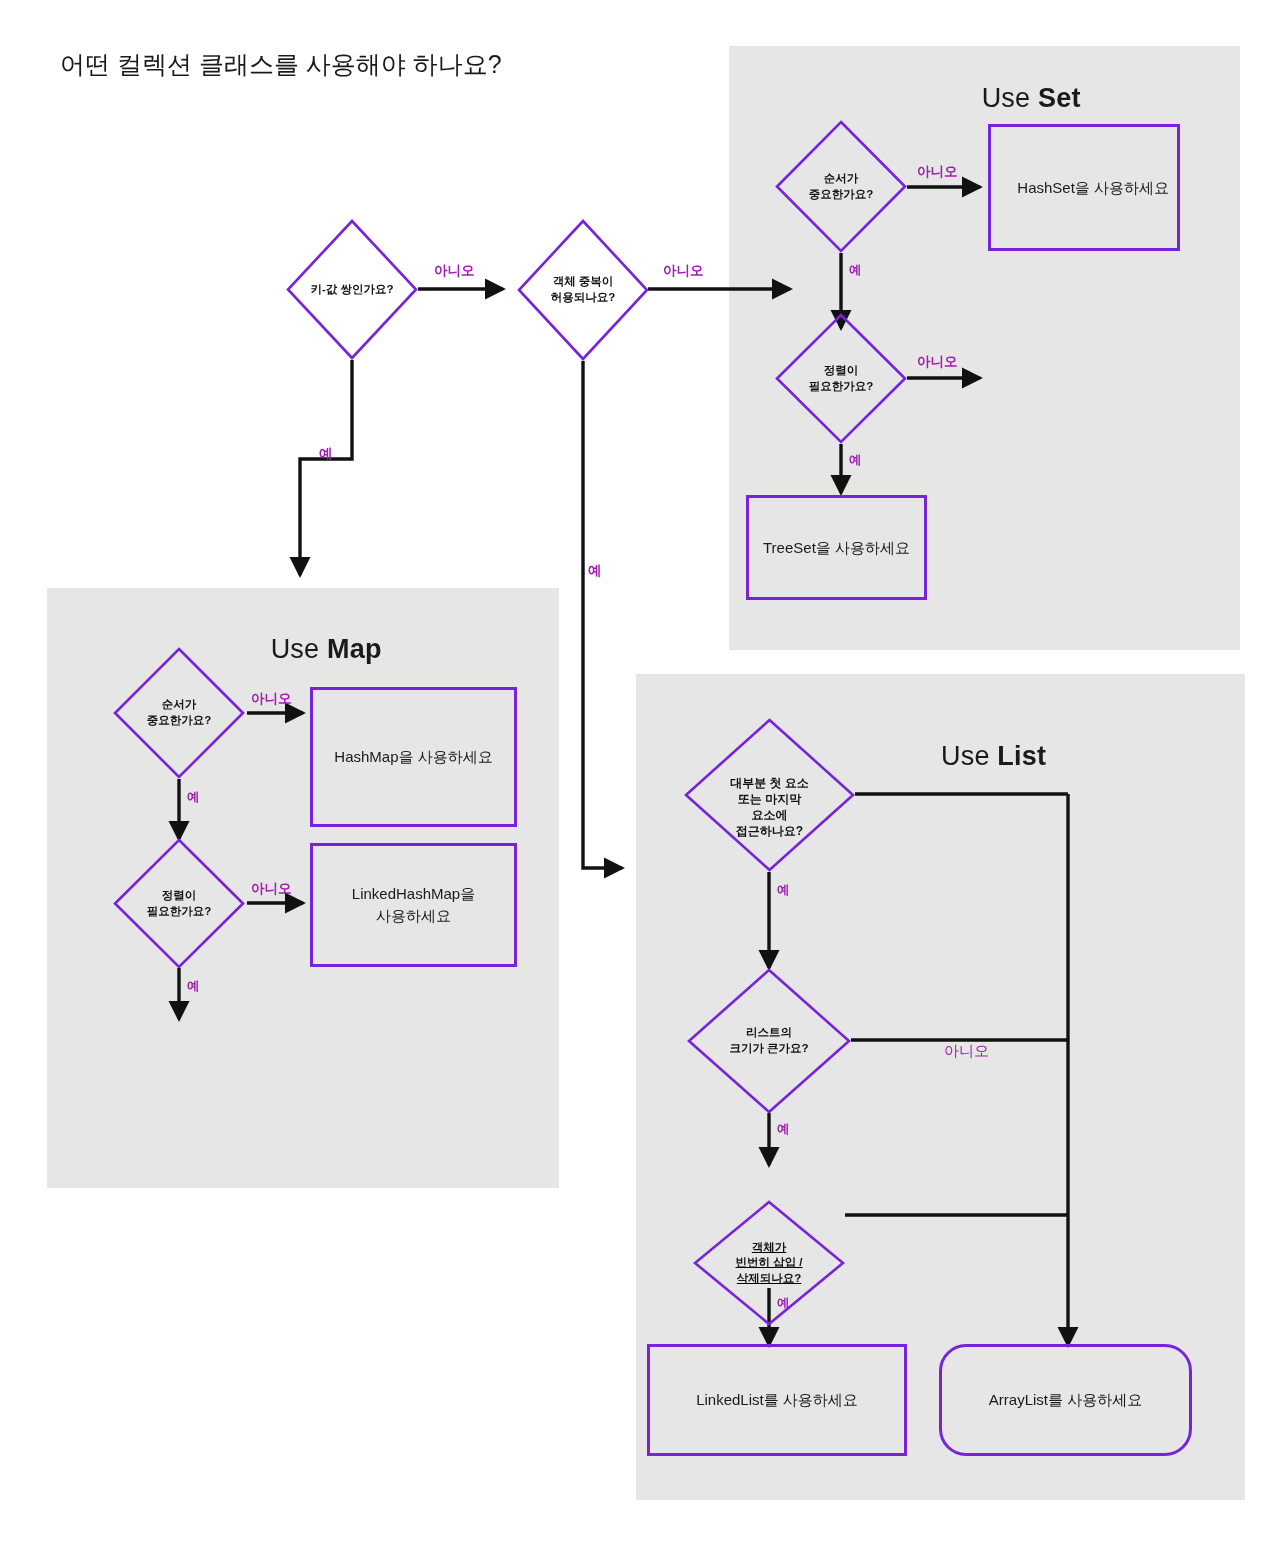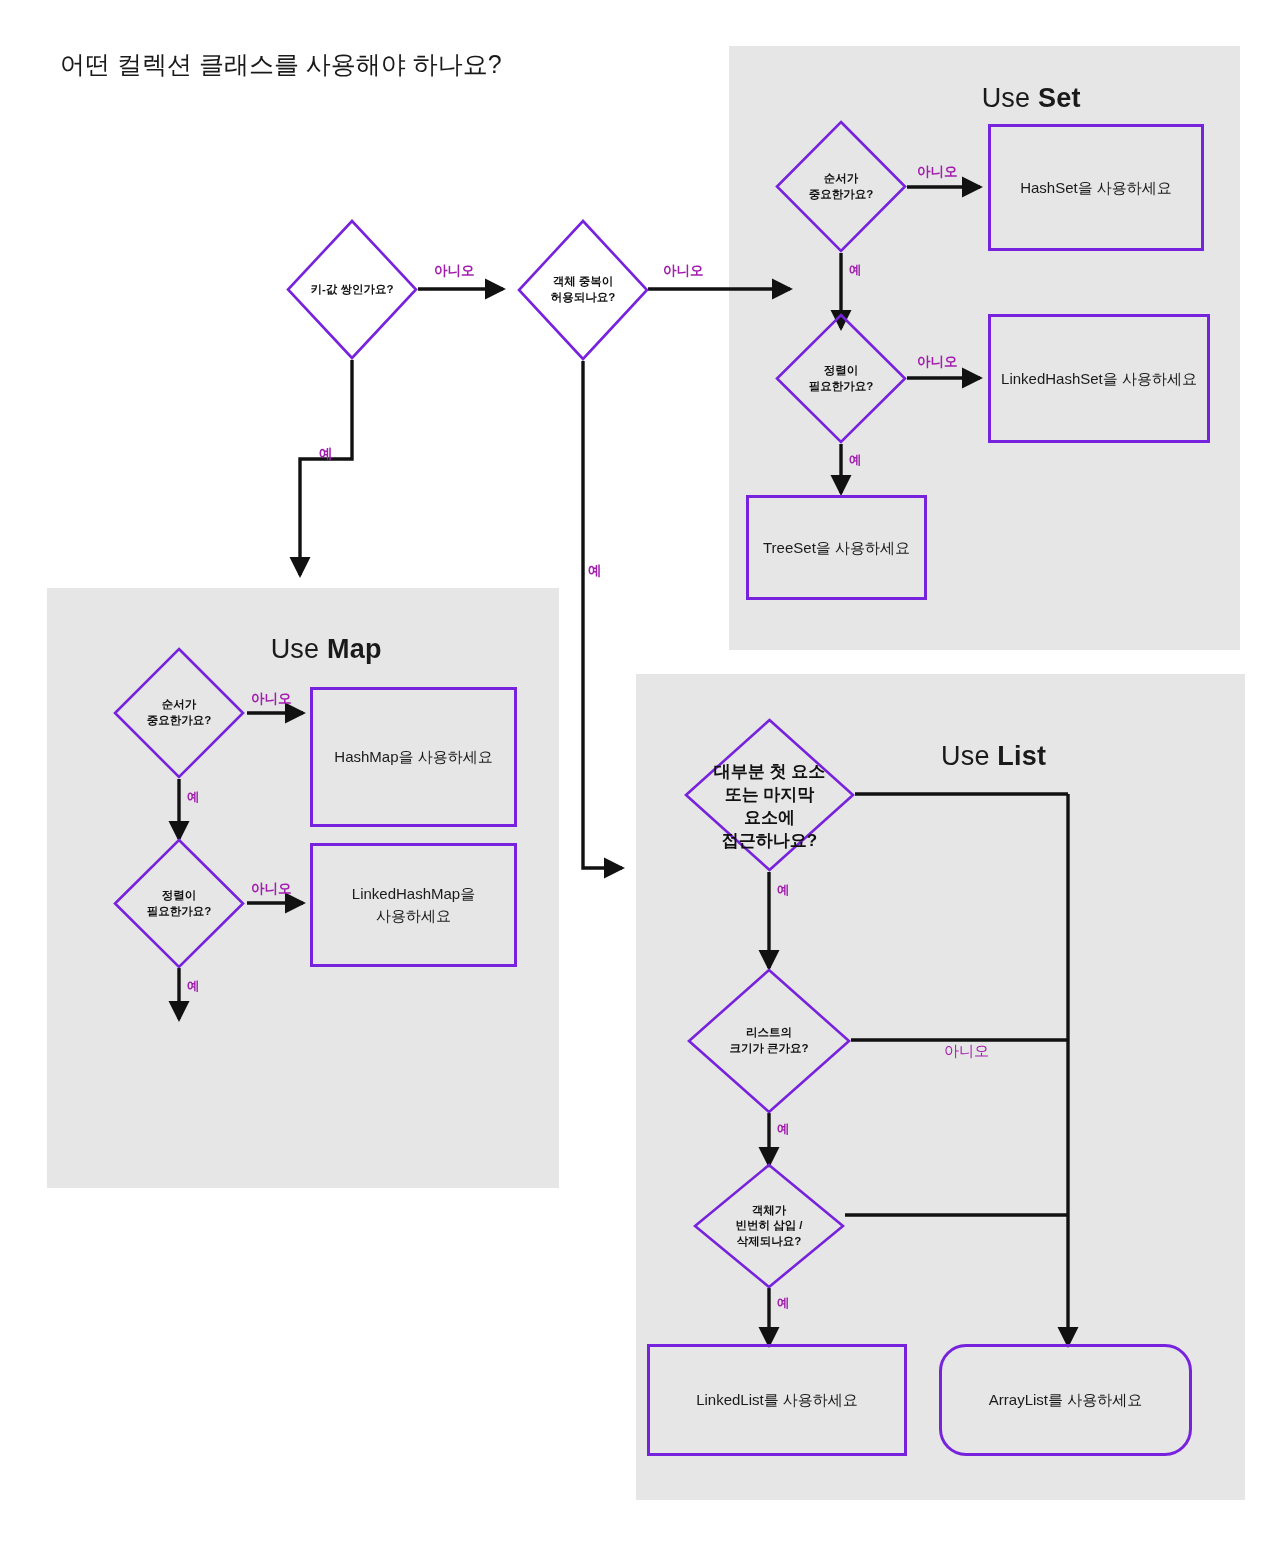--- a/index.html
+++ b/index.html
@@ -186,27 +186,24 @@
   </div>
 
   <div class="diamond" style="left:775px; top:313px; width:132px; height:131px;">
     <svg class="shape" viewBox="0 0 132 131">
       <polygon points="66,2 130,65.5 66,129 2,65.5" fill="none" stroke="#7722dd" stroke-width="2.6"></polygon>
     </svg>
     <div class="dlabel">정렬이
 필요한가요?</div>
   </div>
 
-  <div class="rbox" style="left:988px; top:124px; width:216px; height:127px;">
+  <div class="rbox" style="left:988px; top:124px; width:192px; height:127px;justify-content:flex-end;">
     <div class="rlabel">HashSet을 사용하세요</div>
   </div>
 
-  <div class="rbox" style="left:988px; top:314px; width:222px; height:129px;">
-    <div class="rlabel">LinkedHashSet을 사용하세요</div>
-  </div>
 
   <div class="rbox" style="left:746px; top:495px; width:181px; height:105px;">
     <div class="rlabel">TreeSet을 사용하세요</div>
   </div>
 
   <div class="elabel" style="left:917px; top:163px;">아니오</div>
   <div class="elabel small" style="left:849px; top:262px;">예</div>
   <div class="elabel" style="left:917px; top:353px;">아니오</div>
   <div class="elabel small" style="left:849px; top:452px;">예</div>
 
@@ -238,35 +235,35 @@
 
   <div class="elabel" style="left:251px; top:690px;">아니오</div>
   <div class="elabel small" style="left:187px; top:789px;">예</div>
   <div class="elabel" style="left:251px; top:880px;">아니오</div>
   <div class="elabel small" style="left:187px; top:978px;">예</div>
 
   <div class="diamond" style="left:684px; top:718px; width:171px; height:154px;">
     <svg class="shape" viewBox="0 0 171 154">
       <polygon points="85.5,2 169,77 85.5,152 2,77" fill="none" stroke="#7722dd" stroke-width="2.6"></polygon>
     </svg>
-    <div class="dlabel" style="font-size:17px;margin-top:24px;">대부분 첫 요소
+    <div class="dlabel" style="font-size:12px;margin-top:24px;">대부분 첫 요소
 또는 마지막
 요소에
 접근하나요?</div>
   </div>
 
   <div class="diamond" style="left:687px; top:968px; width:164px; height:146px;">
     <svg class="shape" viewBox="0 0 164 146">
       <polygon points="82,2 162,73 82,144 2,73" fill="none" stroke="#7722dd" stroke-width="2.6"></polygon>
     </svg>
     <div class="dlabel">리스트의
 크기가 큰가요?</div>
   </div>
 
-  <div class="diamond" style="left:693px; top:1163px; width:152px; height:126px;">
+  <div class="diamond" style="left:693px; top:1200px; width:152px; height:126px;text-decoration:underline;">
     <svg class="shape" viewBox="0 0 152 126">
       <polygon points="76,2 150,63 76,124 2,63" fill="none" stroke="#7722dd" stroke-width="2.6"></polygon>
     </svg>
     <div class="dlabel">객체가
 빈번히 삽입 /
 삭제되나요?</div>
   </div>
 
   <div class="rbox" style="left:647px; top:1344px; width:260px; height:112px;">
     <div class="rlabel">LinkedList를 사용하세요</div>

